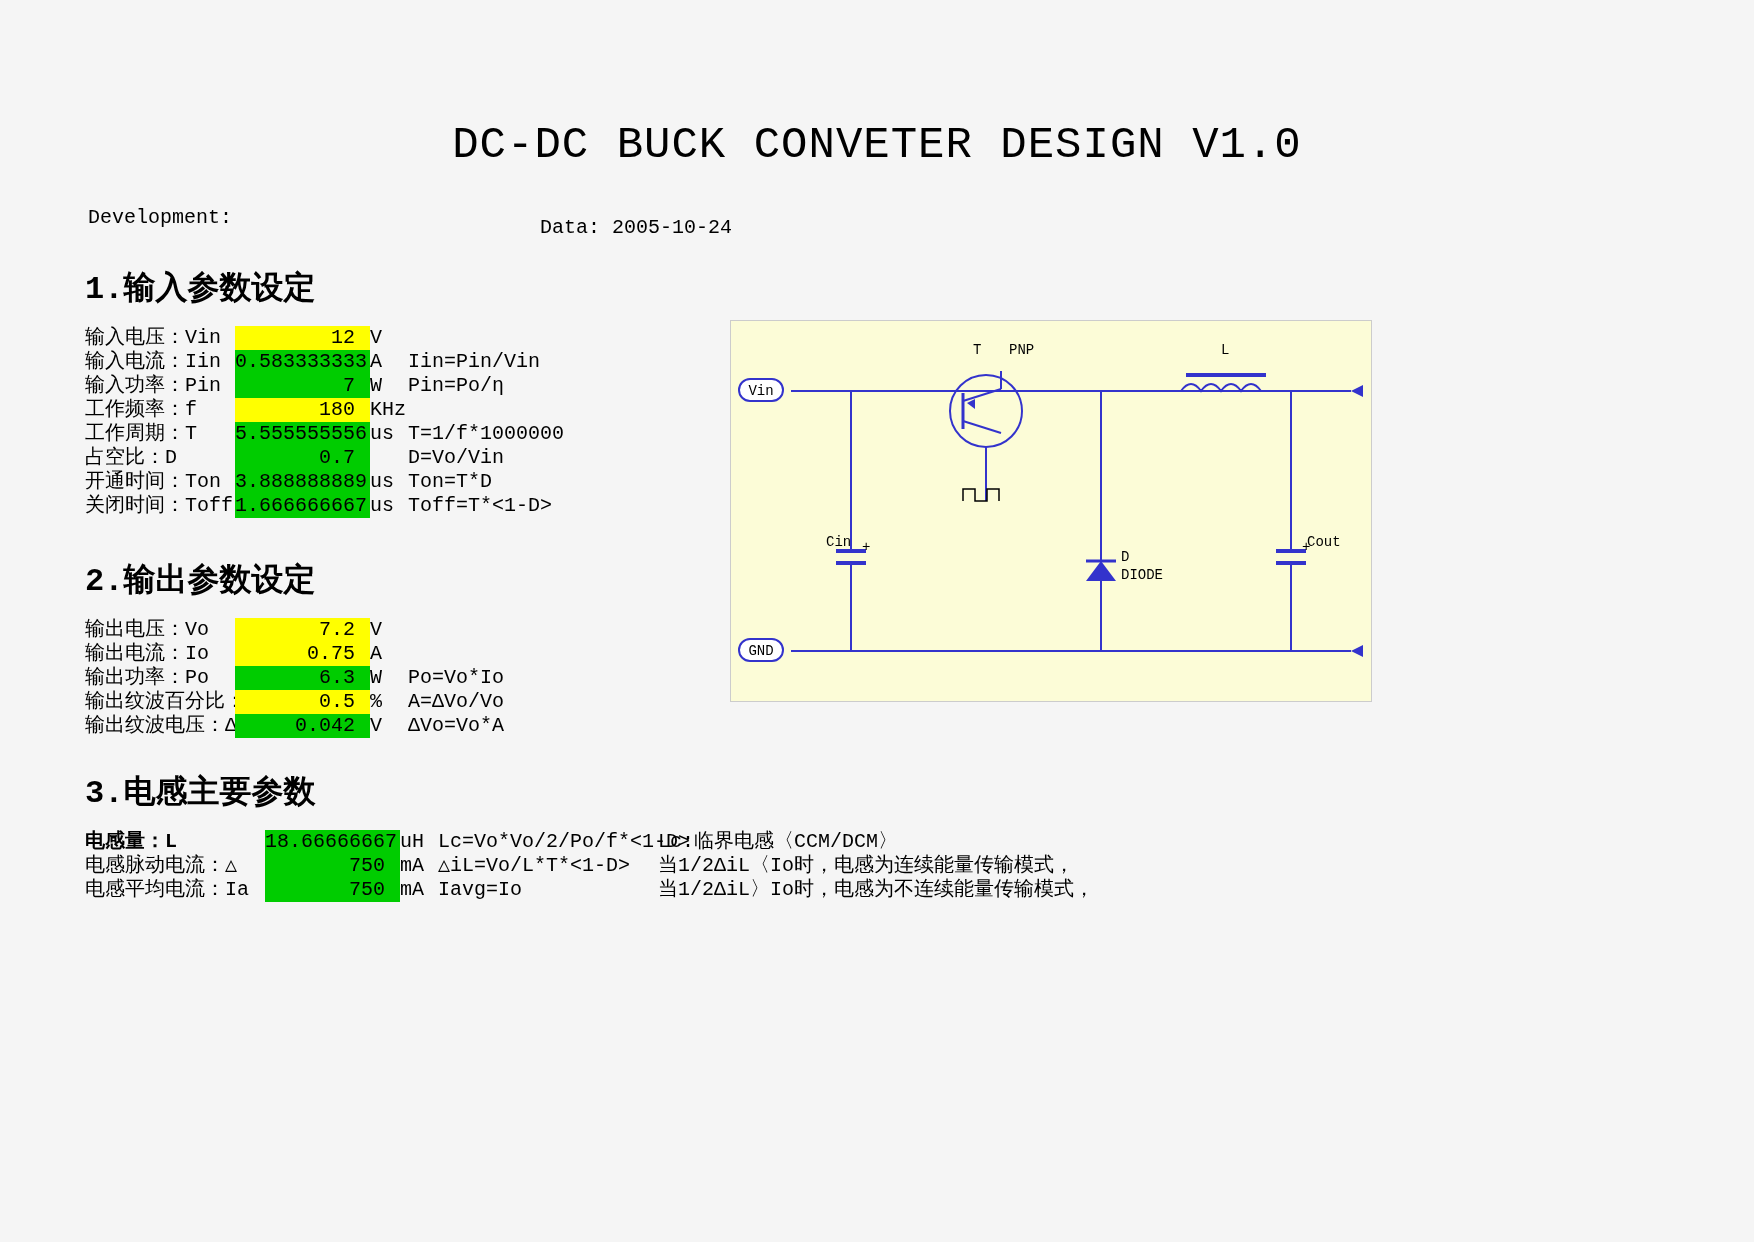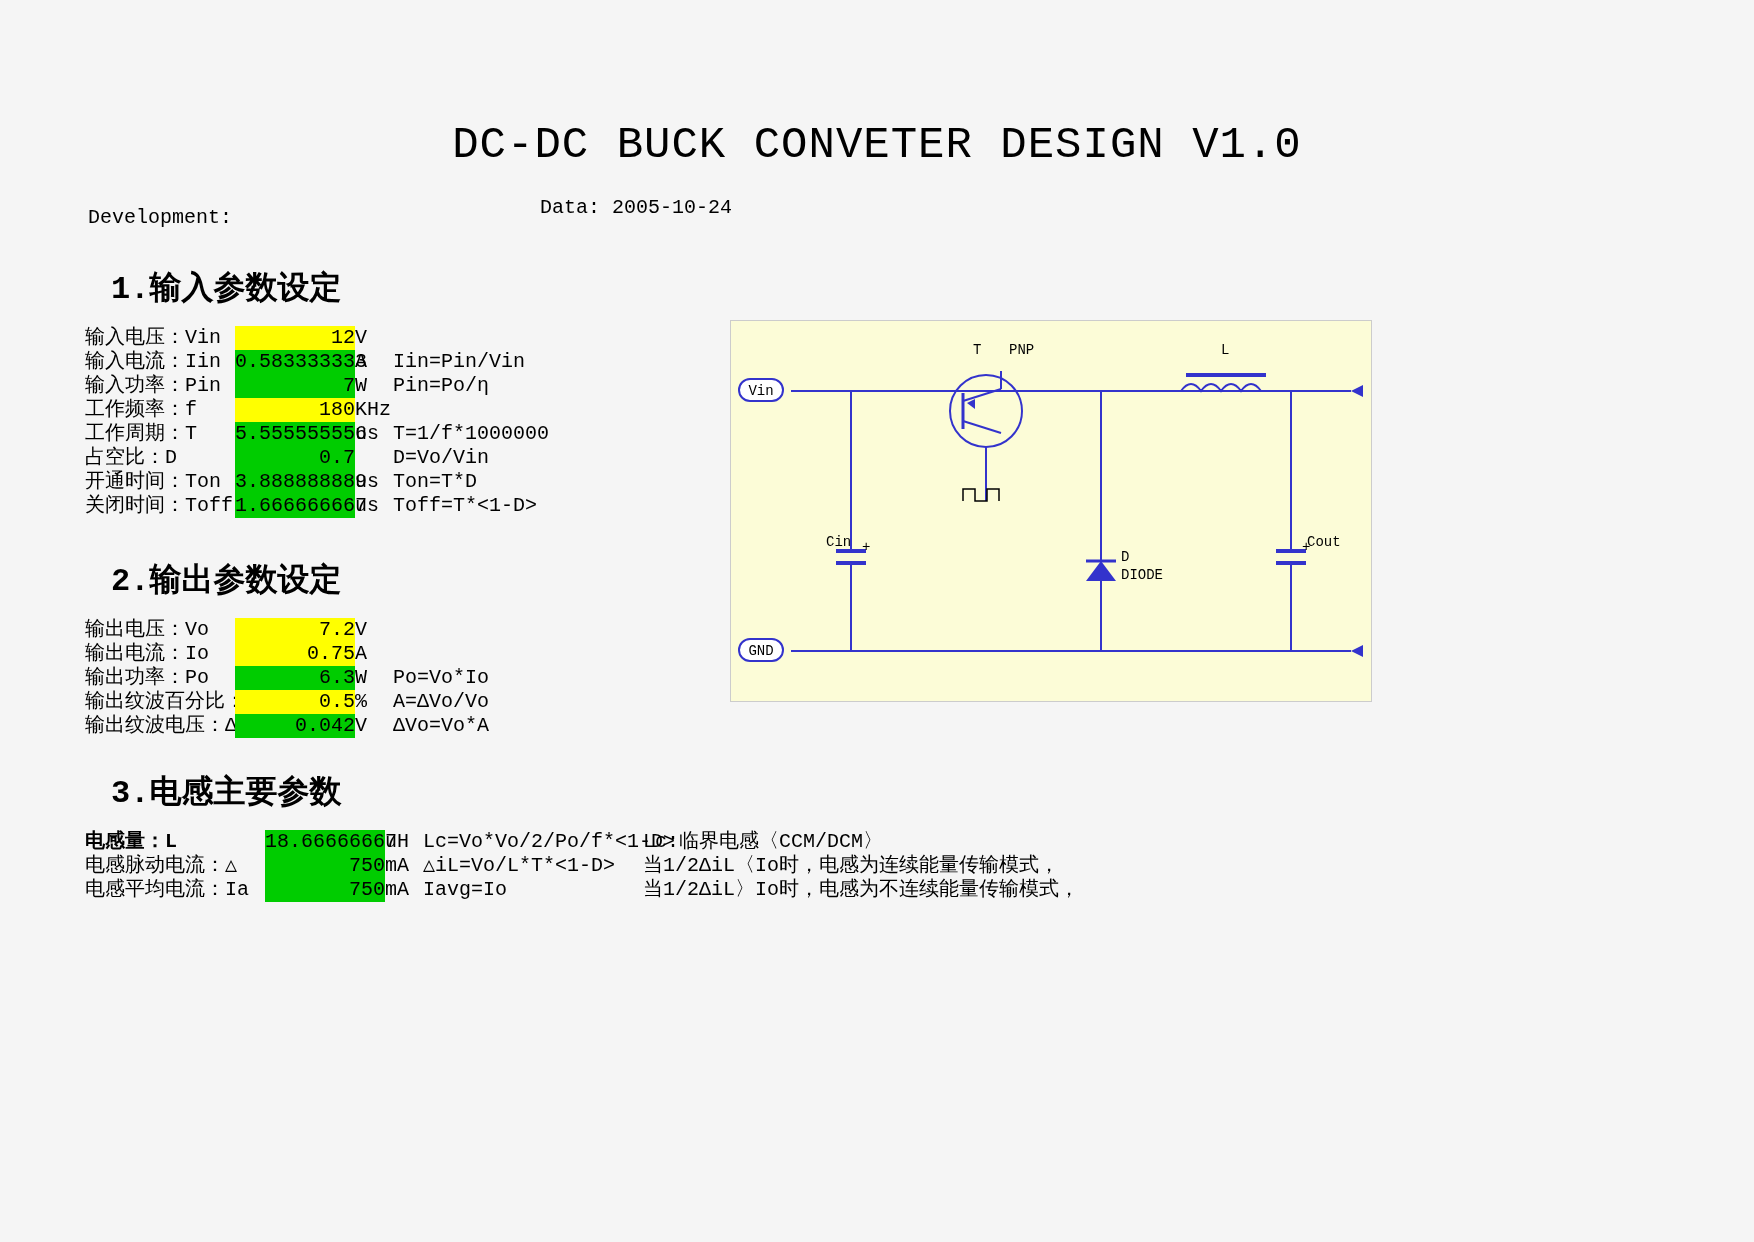--- a/index.html
+++ b/index.html
@@ -1,26 +1,26 @@
 <!DOCTYPE html>
 <html><head>
 <meta charset="utf-8">
 <style>
   html,body{margin:0;padding:0;width:1754px;height:1242px;background:#f5f5f5;font-family:"SimSun","宋体","Courier New",monospace;color:#000;}
   .page{position:relative;width:1754px;height:1008px;}
   .title{position:absolute;top:120px;left:0;width:100%;text-align:center;font-size:44px;font-family:"Courier New","SimSun",monospace;letter-spacing:1px;}
   .meta{position:absolute;top:206px;left:88px;font-size:20px;font-family:"Courier New",monospace;}
-  .meta2{position:absolute;top:196px;left:540px;font-size:20px;font-family:"Courier New",monospace;}
-  .sect{position:absolute;left:85px;font-size:32px;font-weight:bold;margin-left:26px;}
+  .meta2{position:absolute;top:216px;left:540px;font-size:20px;font-family:"Courier New",monospace;}
+  .sect{position:absolute;left:85px;font-size:32px;font-weight:bold;}
   #s1{top:266px;} #s2{top:558px;} #s3{top:770px;}
   .tbl{position:absolute;left:85px;font-size:20px;line-height:24px;}
   #t1{top:326px;} #t2{top:618px;} #t3{top:830px;}
   .row{height:24px;white-space:nowrap;}
   .lab{display:inline-block;width:150px;}
-  .val{display:inline-block;width:120px;text-align:right;padding-right:0;}
+  .val{display:inline-block;width:120px;text-align:right;padding-right:15px;}
   .val.y{background:#ffff00;}
   .val.g{background:#00cc00;}
   .unit{display:inline-block;width:38px;}
   .form{display:inline-block;}
   .note{display:inline-block;}
   .schm{position:absolute;left:730px;top:320px;width:640px;height:380px;background:#fcfcd7;border:1px solid #ccc;}
   .schm svg{width:100%;height:100%;}
   .schm text{font-family:"Courier New",monospace;font-size:14px;}
 </style>
 </head>

